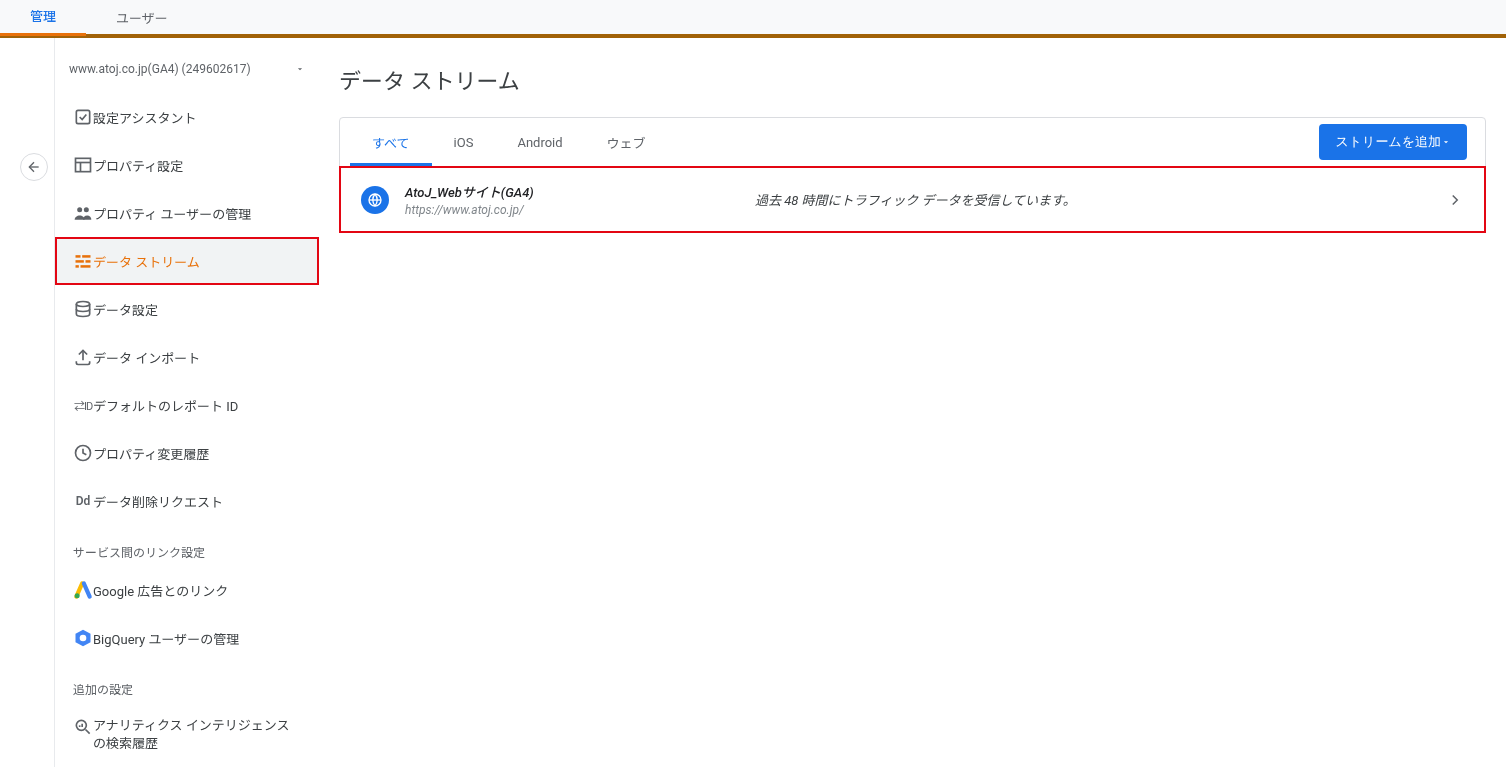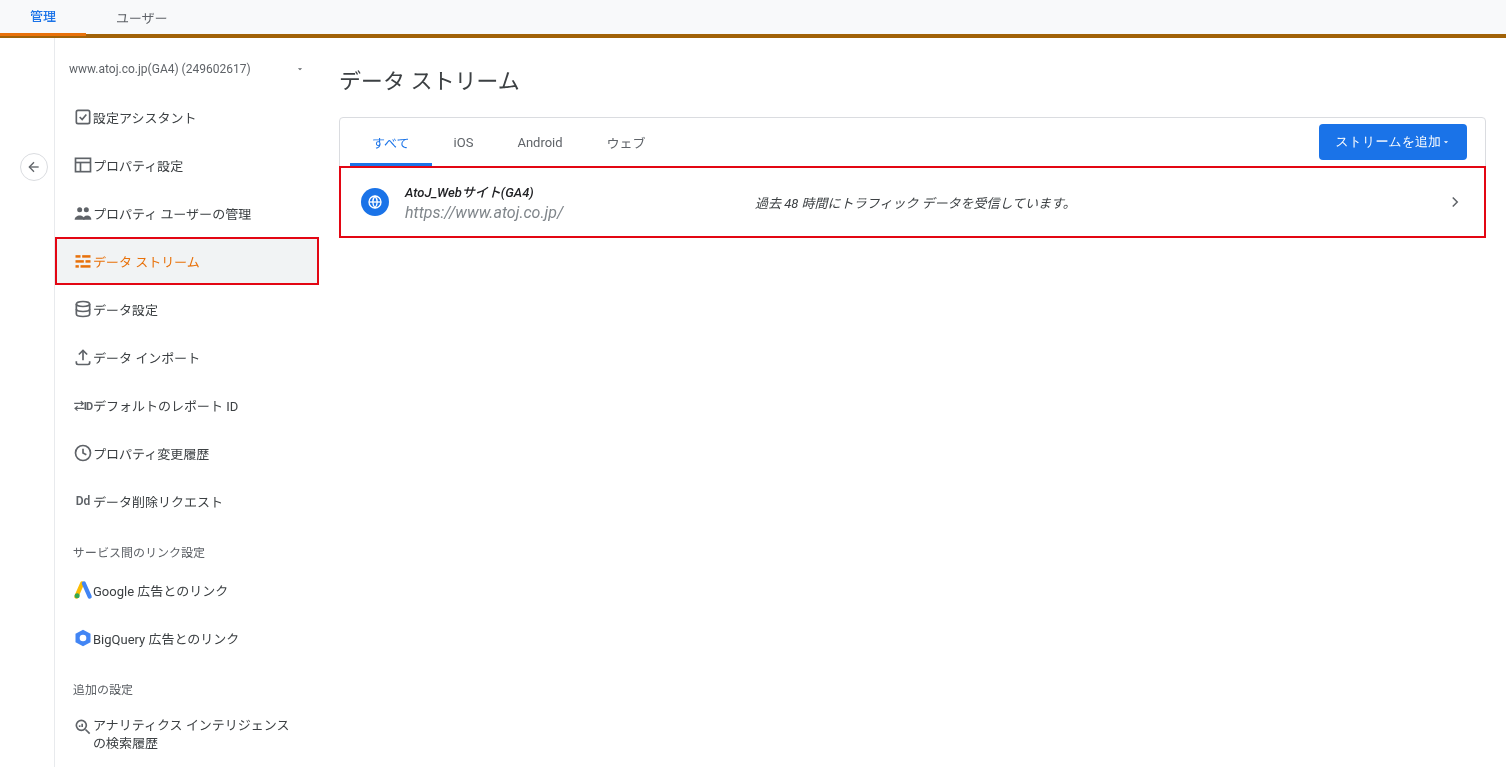--- a/index.html
+++ b/index.html
@@ -39,21 +39,21 @@
   .card-tabs { display: flex; align-items: center; height: 48px; padding: 0 10px; }
   .card-tab { padding: 0 22px; height: 100%; display: flex; align-items: center; color: #5f6368; cursor: pointer; }
   .card-tab.active { color: #1a73e8; border-bottom: 3px solid #1a73e8; padding-top:3px; }
   .card-tabs .spacer { flex: 1; }
   .add-stream { background: #1a73e8; color: #fff; border: none; border-radius: 4px; padding: 9px 16px; font-size: 13px; display: flex; align-items: center; gap: 0; cursor: pointer; margin-right: 8px; }
 
   .stream-row { display: flex; align-items: center; padding: 14px 20px; border: 2px solid #e30613; margin: 0 -1px -1px -1px; cursor: pointer; font-style: italic; }
   .stream-icon { width: 28px; height: 28px; border-radius: 50%; background: #1a73e8; display: flex; align-items: center; justify-content: center; color: #fff; margin-right: 16px; flex-shrink:0; }
   .stream-info { width: 330px; }
   .stream-name { font-weight: 500; color: #202124; font-size: 13px; }
-  .stream-url { color: #80868b; font-size: 16px; margin-top: 2px; }
+  .stream-url { color: #80868b; font-size: 12px; margin-top: 2px; }
   .stream-status { flex: 1; text-align: left; color: #3c4043; font-size: 13px; padding-left: 20px; }
   .stream-chevron { color: #5f6368; }
 
   svg { display: block; }
 </style>
 </head>
 <body>
 
 <div class="topnav">
   <div class="topnav-tab active">管理</div>
@@ -137,21 +137,21 @@
       <span class="icon">
           <svg width="20" height="20" viewBox="0 0 24 24" fill="none" stroke="currentColor" stroke-width="2">
             <path d="M4 17v2a2 2 0 002 2h12a2 2 0 002-2v-2"></path>
             <polyline points="7 9 12 4 17 9"></polyline>
             <line x1="12" y1="4" x2="12" y2="16"></line>
           </svg>
         </span>
       <span>データ インポート</span>
     </div>
     <div class="nav-item">
-      <span class="icon" style="font-weight:700;font-size:11px;letter-spacing:-1px;">⇄ID</span>
+      <span class="icon" style="font-weight:400;font-size:11px;letter-spacing:-1px;">⇄ID</span>
       <span>デフォルトのレポート ID</span>
     </div>
     <div class="nav-item">
       <span class="icon">
           <svg width="20" height="20" viewBox="0 0 24 24" fill="none" stroke="currentColor" stroke-width="2">
             <circle cx="12" cy="12" r="9"></circle>
             <polyline points="12 7 12 12 16 14"></polyline>
           </svg>
         </span>
       <span>プロパティ変更履歴</span>
@@ -172,21 +172,21 @@
         </span>
       <span>Google 広告とのリンク</span>
     </div>
     <div class="nav-item">
       <span class="icon">
           <svg width="20" height="20" viewBox="0 0 24 24">
             <polygon points="12,2 21,7 21,17 12,22 3,17 3,7" fill="#4285f4"></polygon>
             <circle cx="12" cy="12" r="4" fill="#fff"></circle>
           </svg>
         </span>
-      <span>BigQuery 広告とのリンク</span>
+      <span>BigQuery ユーザーの管理</span>
     </div>
 
     <div class="section-label">追加の設定</div>
     <div class="nav-item" style="align-items:flex-start;">
       <span class="icon">
           <svg width="20" height="20" viewBox="0 0 24 24" fill="none" stroke="currentColor" stroke-width="2">
             <circle cx="10" cy="10" r="6"></circle>
             <line x1="15" y1="15" x2="20" y2="20"></line>
             <line x1="8" y1="12" x2="8" y2="10"></line>
             <line x1="11" y1="12" x2="11" y2="8"></line>

